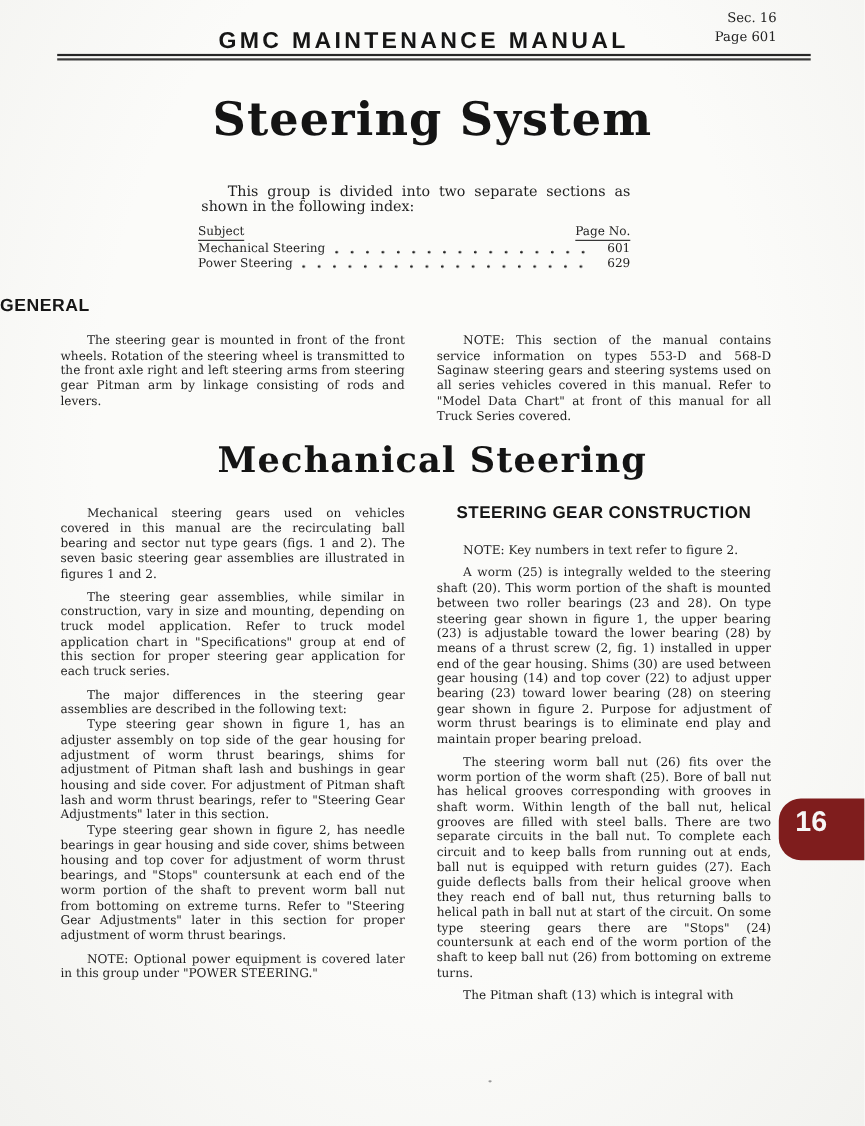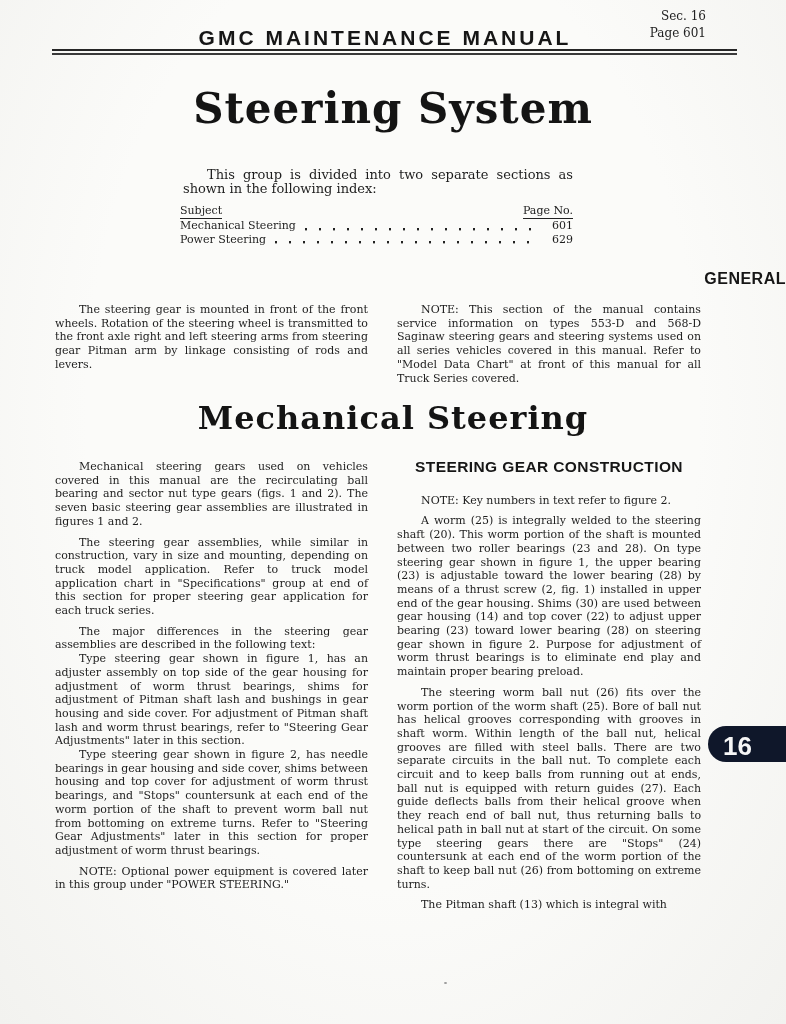--- a/index.html
+++ b/index.html
@@ -27,37 +27,37 @@
     text-align:justify;text-indent:24px;}
   .index{top:204px;left:180px;width:393px;font-size:11px;}
   .idx-head{display:flex;justify-content:space-between;line-height:14px;}
   .idx-head span{border-bottom:1px solid #222;padding-bottom:0px;}
   .idx-row{display:flex;align-items:baseline;line-height:13.5px;}
   .leader{flex:1;height:9px;margin:0 6px 1px 8px;align-self:flex-end;
     background-image:radial-gradient(circle at 2px 70%, #222 1px, transparent 1.5px);
     background-size:14px 9px;background-repeat:repeat-x;}
   .idx-page{width:30px;text-align:right;}
   
-  .general-h{top:270px;left:0;width:786px;text-align:right;
+  .general-h{top:270px;left:0;width:786px;text-align:left;
     font-family:"Liberation Sans", sans-serif;font-weight:bold;font-size:16px;
     letter-spacing:0.5px;color:#161616;}
   .construction-h{font-family:"Liberation Sans", sans-serif;font-weight:bold;
     font-size:15.5px;letter-spacing:0.4px;text-align:center;color:#161616;
     margin:0 0 20px 0;}
   
   .col{font-size:11px;line-height:13.7px;text-align:justify;color:#1d1d1d;}
   .col-l{left:55px;width:313px;}
   .col-r{left:397px;width:304px;}
   .gen-cols{top:303px;}
   .mech-cols{top:460px;}
   .par{margin:0 0 7px 0;text-indent:24px;}
   .par:last-child{margin-bottom:0;}
   .note-par{margin:3px 0 7px 0;text-indent:24px;}
   
-  .tab16{top:726px;right:0;width:78px;height:36px;background:#0f172a;
+  .tab16{top:726px;right:0;width:78px;height:56px;background:#7f1d1d;
     border-radius:20px 0 0 20px;color:#f6f6f6;
     font-family:"Liberation Sans", sans-serif;font-weight:bold;font-size:26px;
     line-height:40px;padding-left:15px;box-sizing:border-box;}
   .speck{top:982px;left:444px;width:3px;height:2px;background:#9a9a9a;border-radius:50%;}
 </style>
 </head>
 <body>
 
 <div class="abs hdr-right">
   <div>Sec. 16</div>

